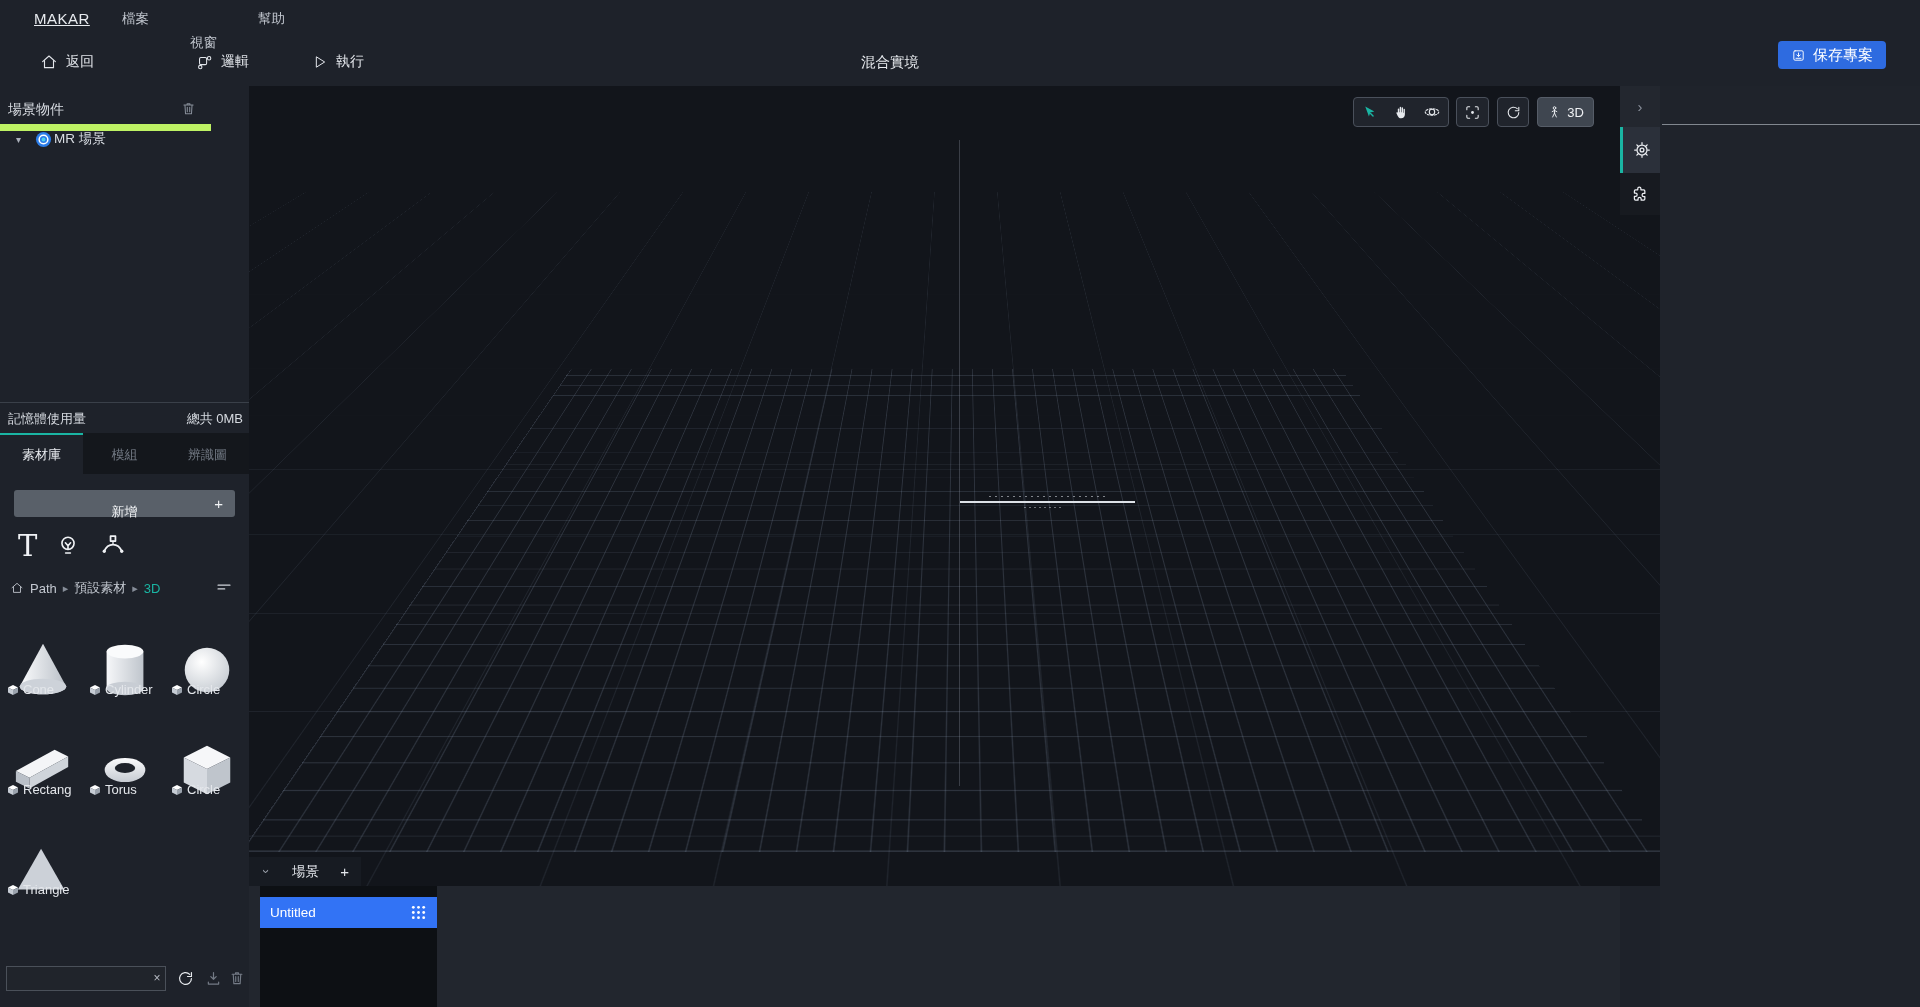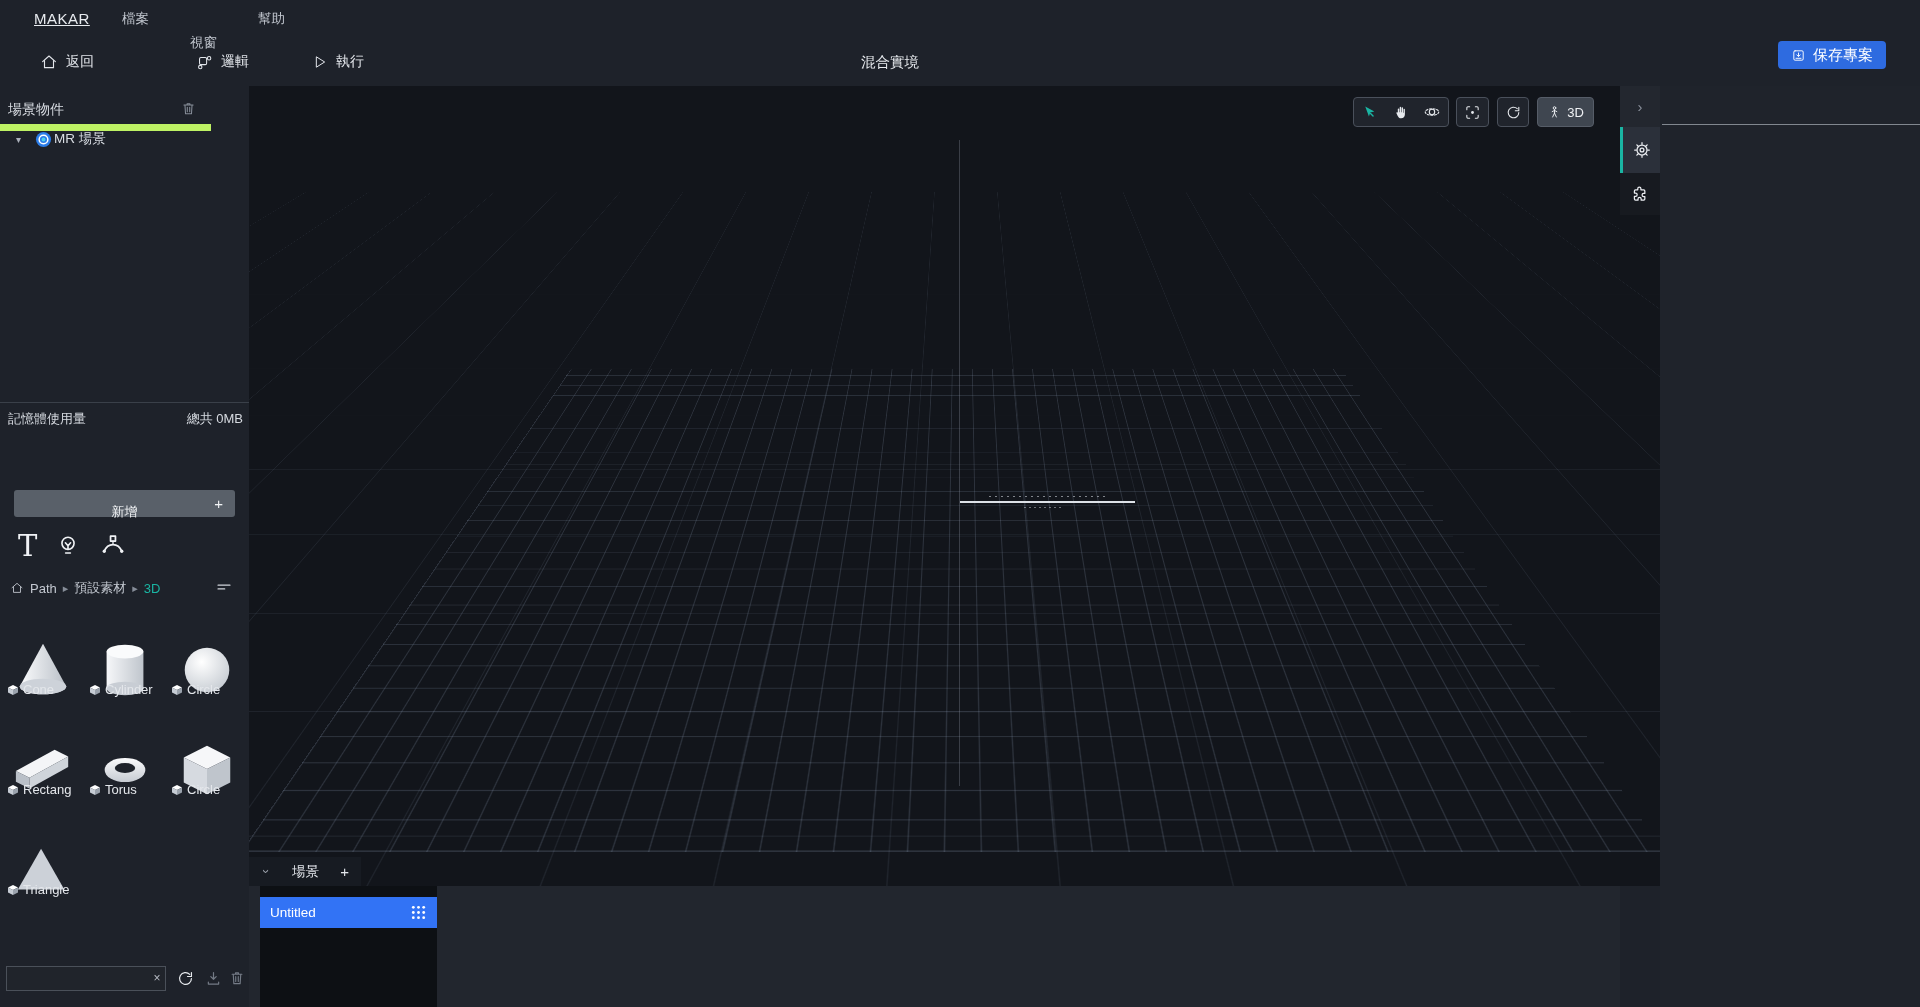--- a/index.html
+++ b/index.html
@@ -196,20 +196,25 @@
           </svg>
       </span>
       <span class="lbl">MR 場景</span>
     </div>
 
     <div class="mem-row">
       <span class="l">記憶體使用量</span>
       <span class="r">總共 0MB</span>
     </div>
 
+    <div class="lib-tabs">
+      <div class="lib-tab active">素材庫</div>
+      <div class="lib-tab">模組</div>
+      <div class="lib-tab">辨識圖</div>
+    </div>
 
     <div class="add-btn">
       <span class="c">新增</span>
       <span class="p">+</span>
     </div>
 
     <div class="tools-row">
       <span class="tool tool-t">T</span>
       <span class="tool">
         <svg class="ico" width="26" height="26" viewBox="0 0 24 24">

